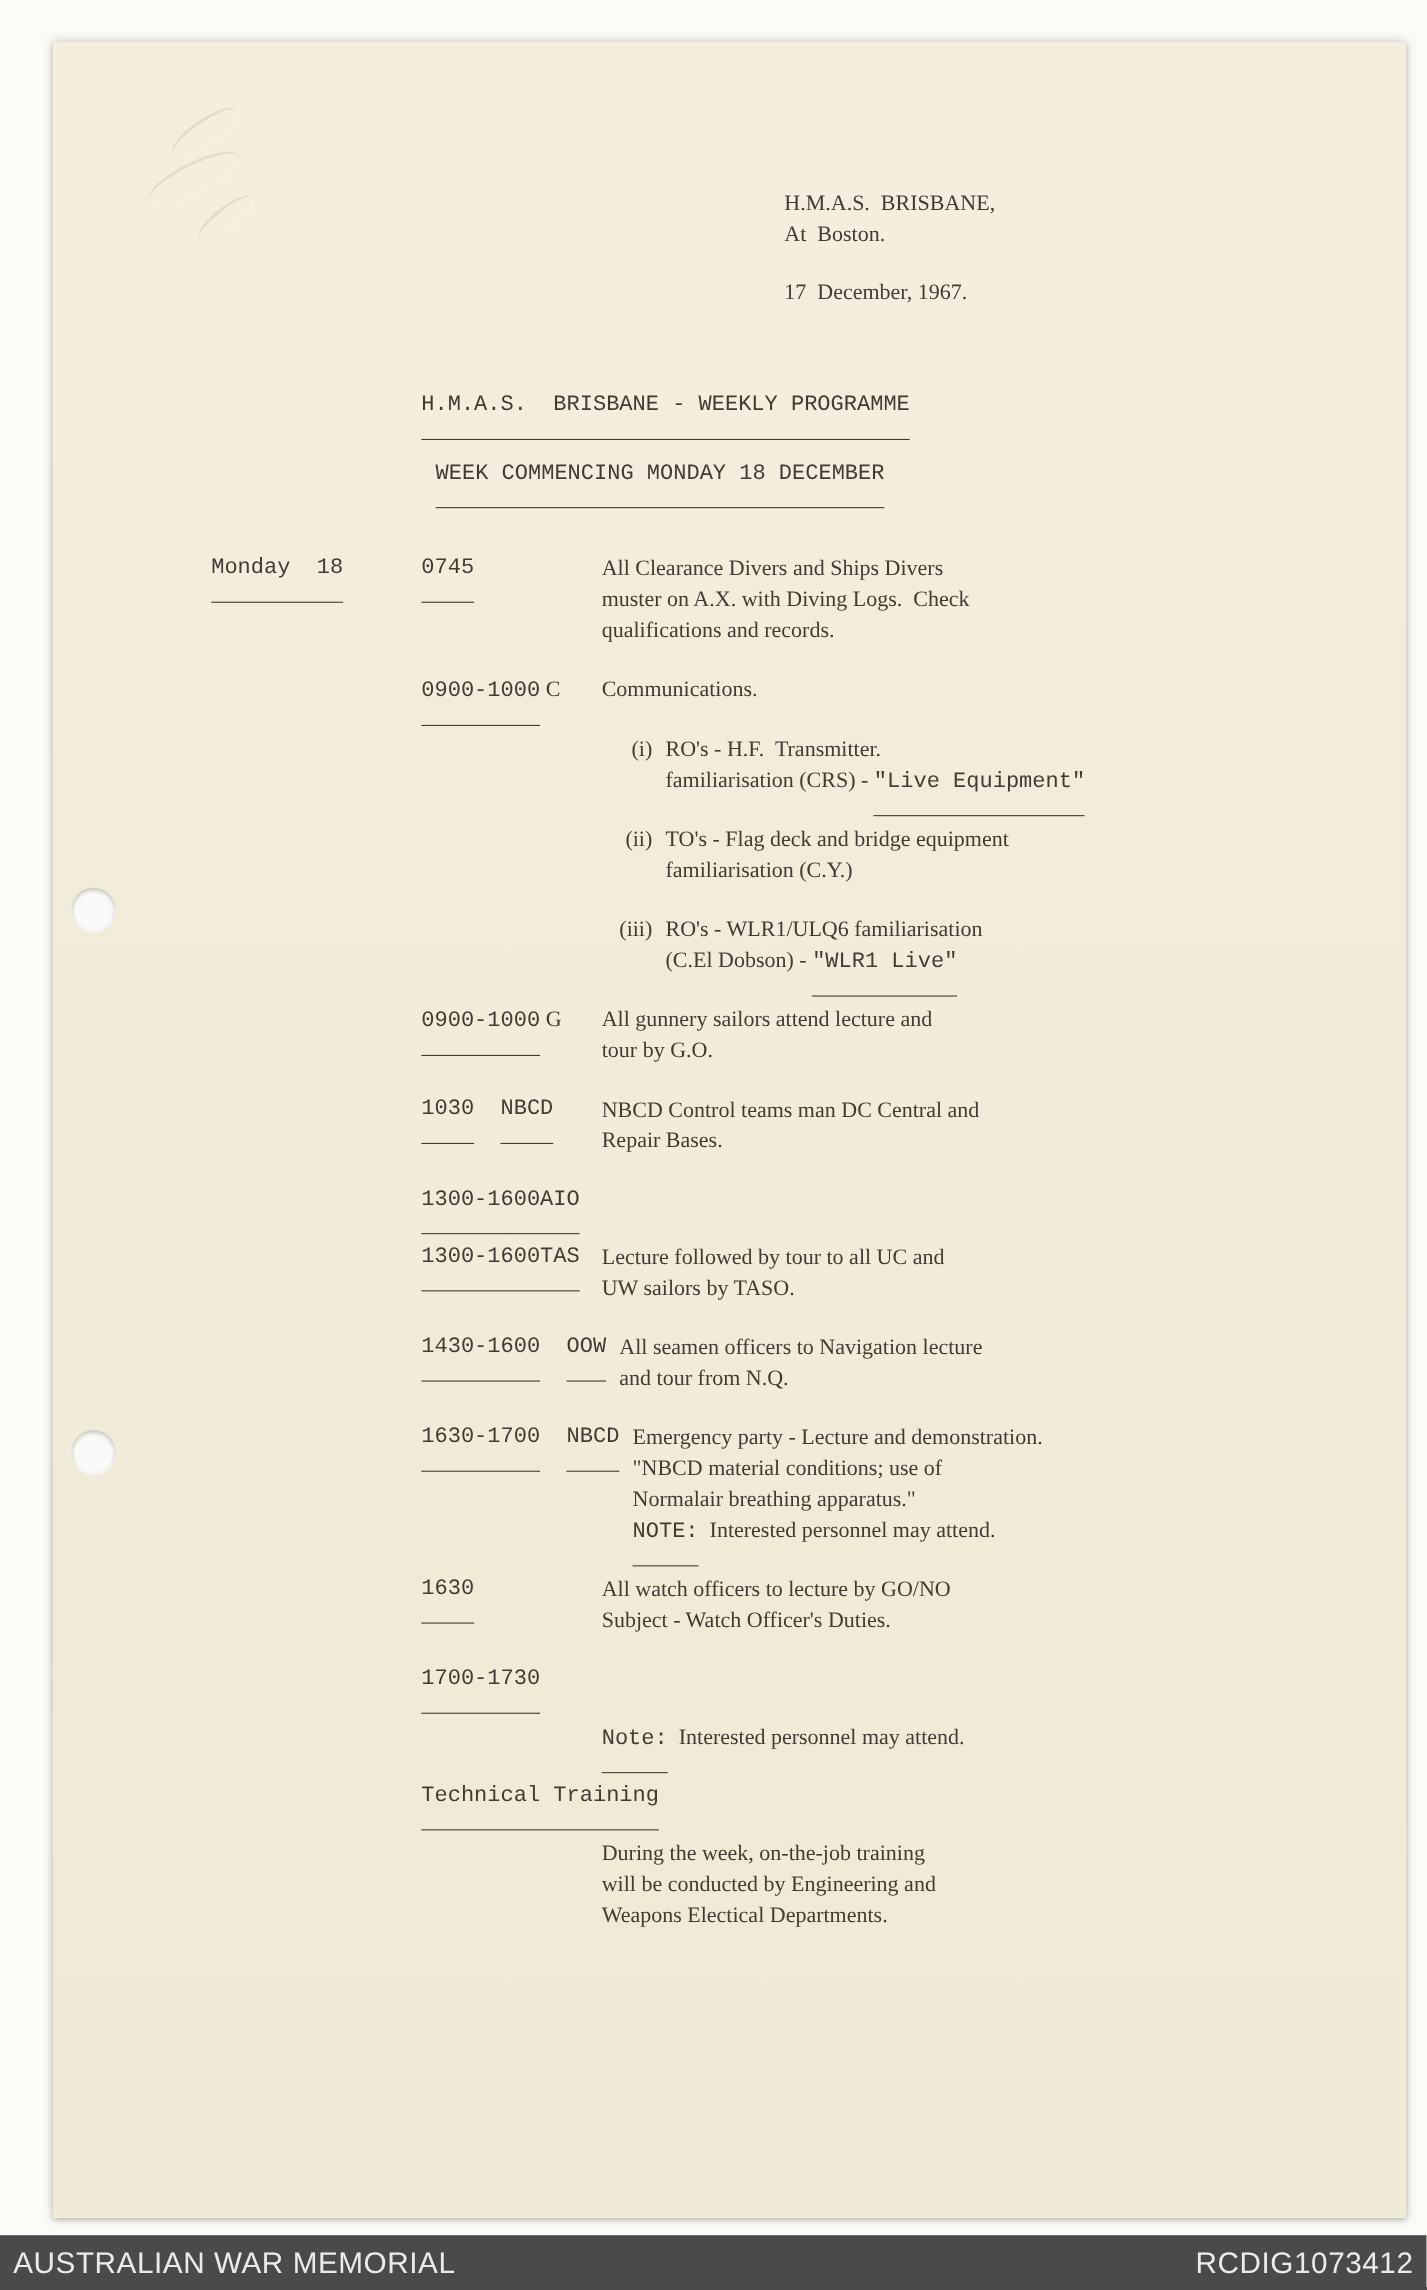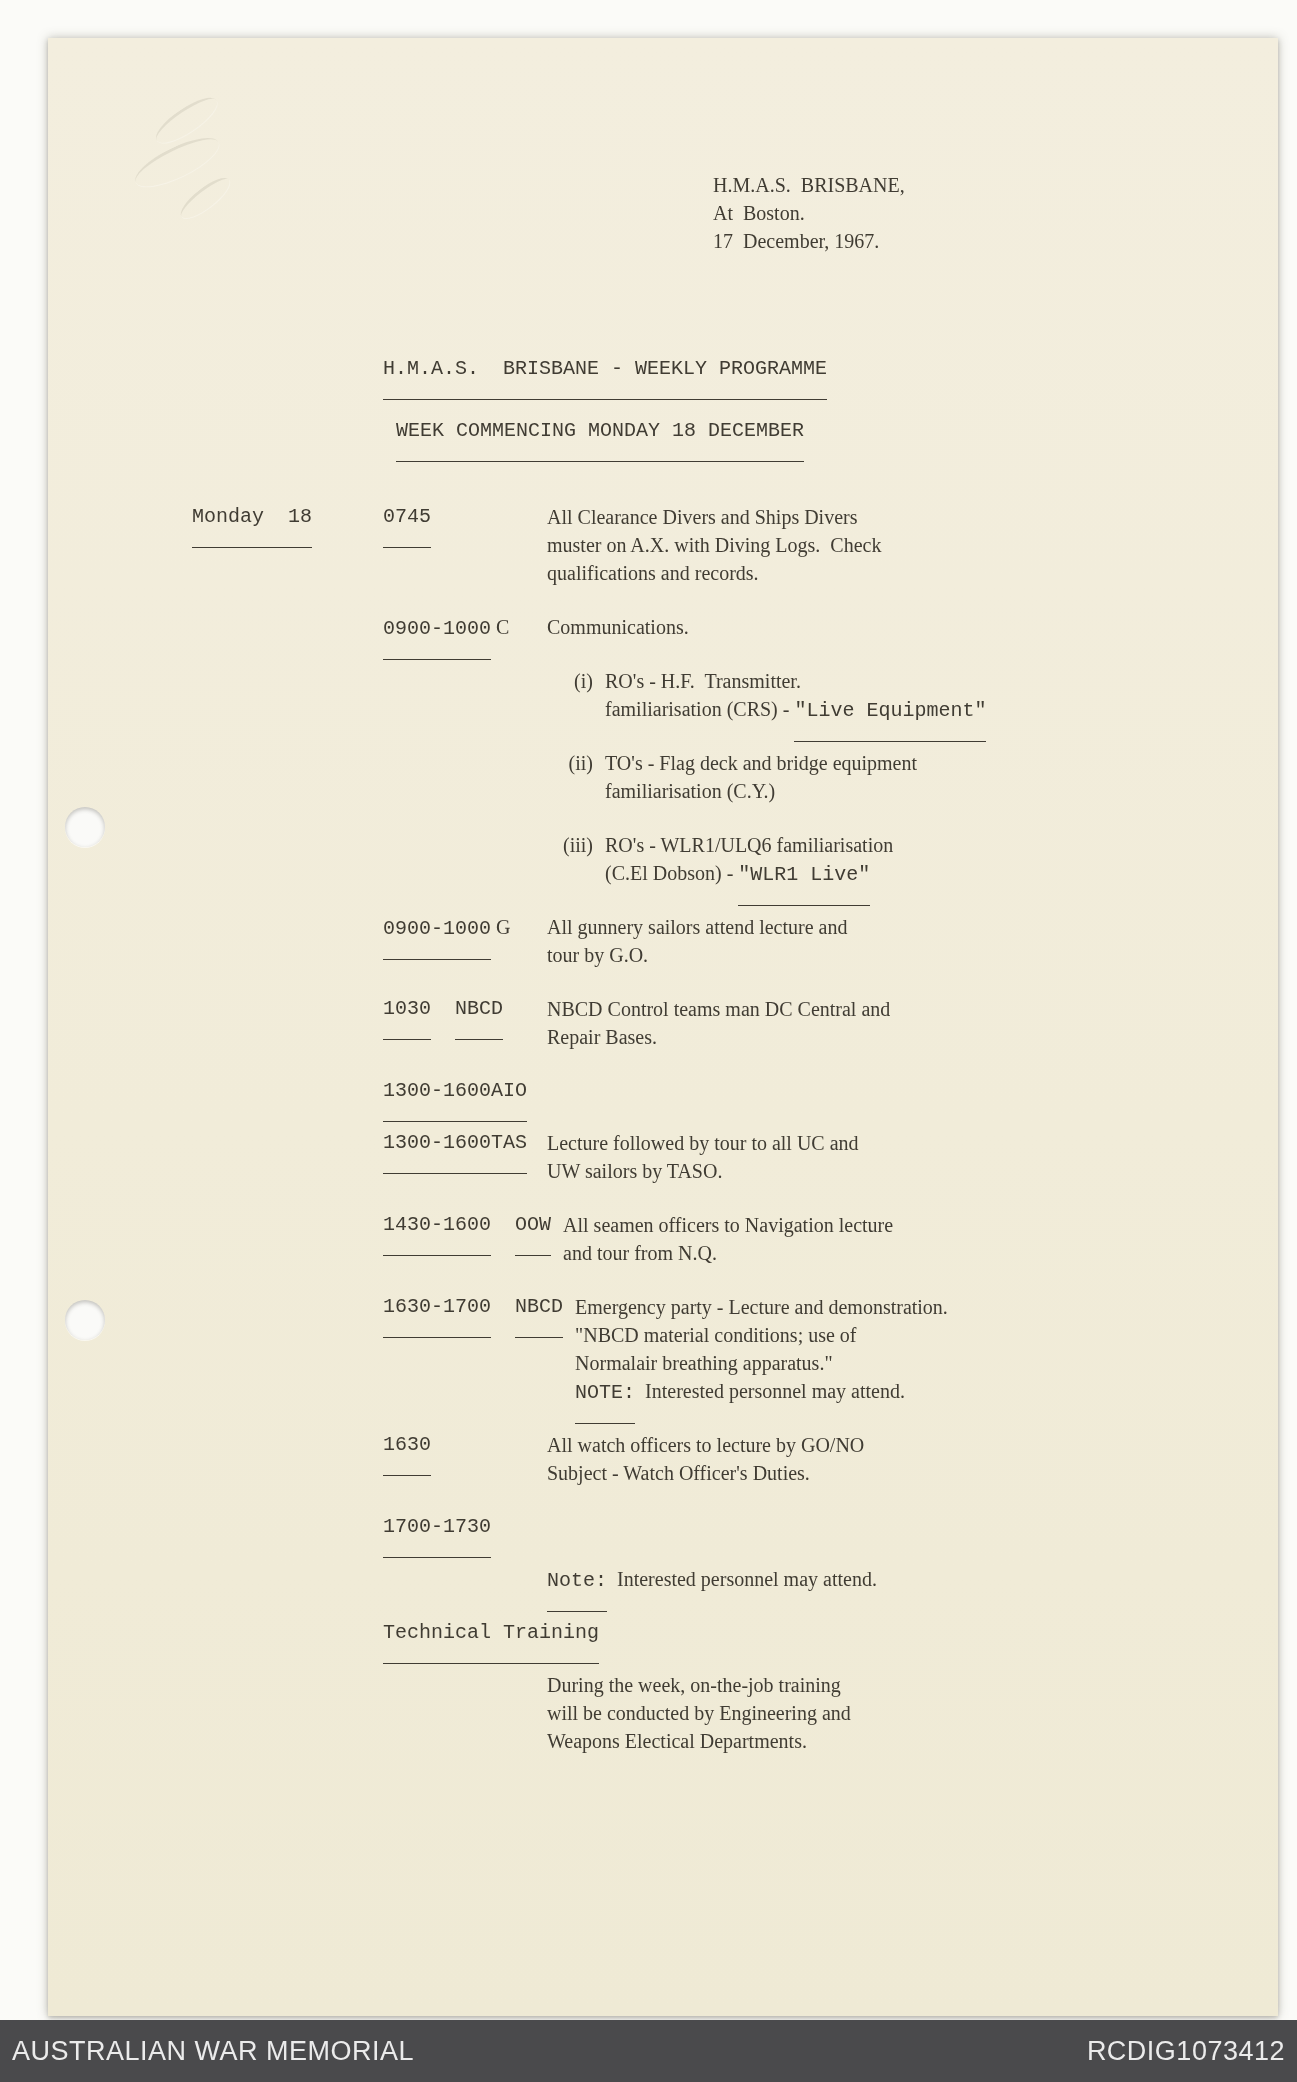--- a/index.html
+++ b/index.html
@@ -36,21 +36,21 @@
           background:#fafaf8; box-shadow:inset 0 2px 4px rgba(60,55,45,.3), 0 1px 0 rgba(255,255,255,.6); }
   .hole-1 { top:769px; } .hole-2 { top:1262px; }
 
   
   .t  { white-space:pre-wrap;font-family:Liberation Serif, serif; }
   .u  { border-bottom:1.5px solid currentColor; padding-bottom:19px; white-space:pre-wrap; }
   .t2gap { margin-left:24px; }
 
   
   .letterhead { position:absolute; left:665px; top:134px; }
-  .letterhead .date { }
+  .letterhead .date { margin-top:25px; }
 
   .title-block { position:absolute; left:335px; top:318px; }
   .title-block .line2 { margin-top:36px; margin-left:13px; }
 
   .day-label { position:absolute; left:144px; top:466px; }
 
   .schedule { position:absolute; left:335px; top:466px; width:895px; }
 
   .row { display:flex; margin-bottom:26px; }
   .time-cell { flex:0 0 auto; min-width:164px; padding-right:12px; }
@@ -58,21 +58,21 @@
 
   .sub { display:flex; margin-top:26px; margin-left:-16px; }
   .sub-label { flex:0 0 62px; text-align:right; }
   .sub-text  { flex:1 1 auto; padding-left:12px; }
 
   .note-line { }
   .tech-head { margin-bottom:26px; }
 
   
   .footer {
-    position:absolute; left:0; bottom:0; width:1297px; height:62px;
+    position:absolute; left:0; bottom:0; width:1297px; height:50px;
     background:#4a4a4c; color:#ebebeb;
     font-family:"Liberation Sans",sans-serif; font-size:27px;
     display:flex; align-items:center; justify-content:space-between;
     padding:0 12px; letter-spacing:.5px;
   }
 </style>
 </head>
 <body>
 
 <div id="screen">

